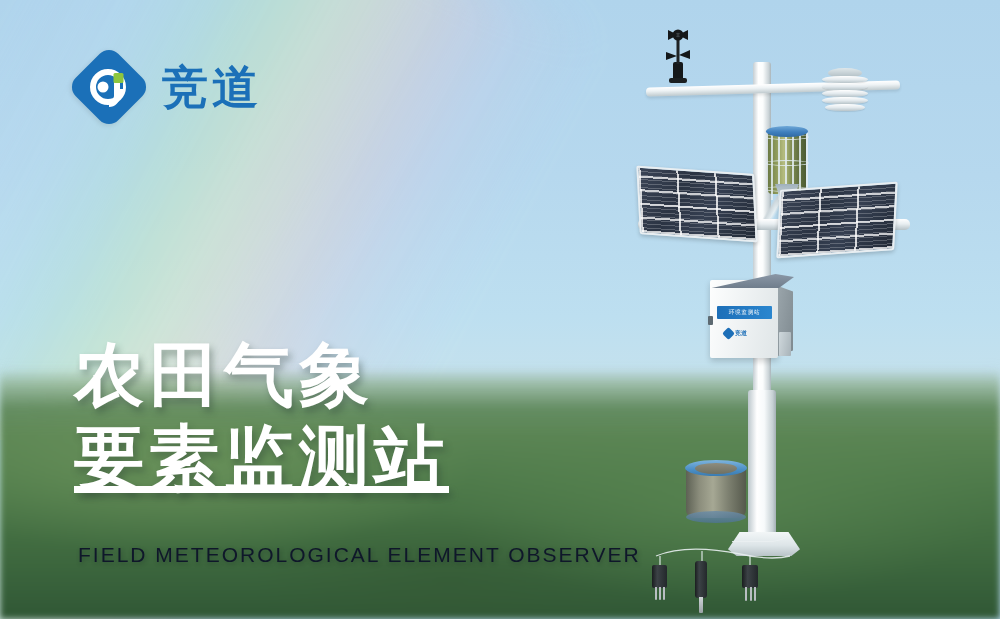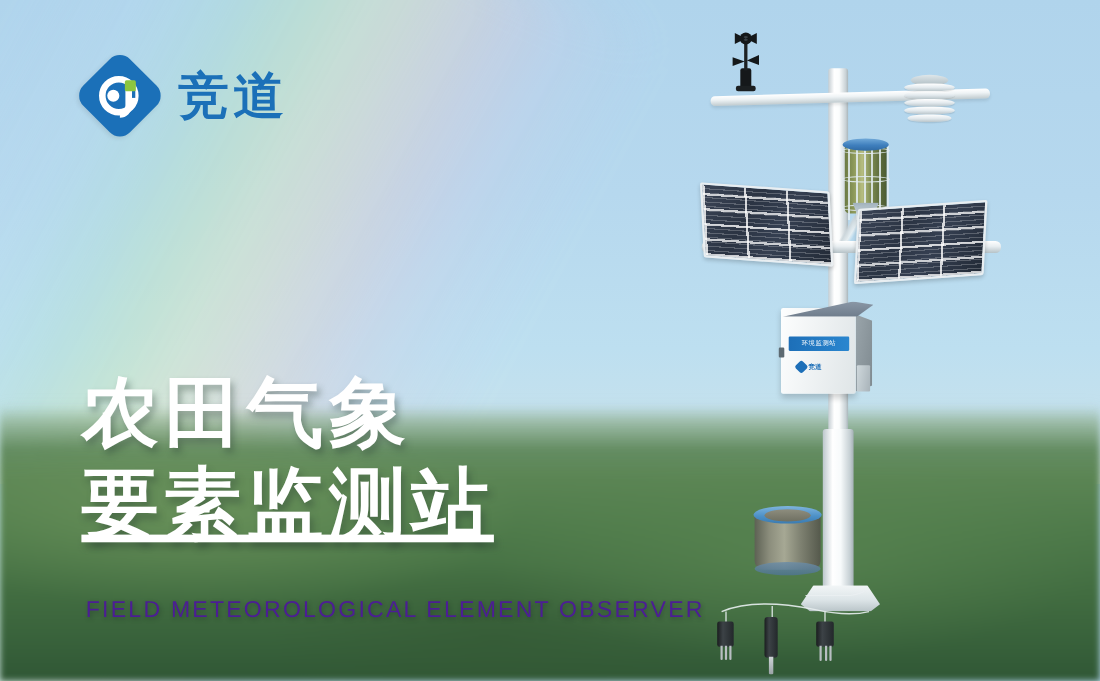--- a/index.html
+++ b/index.html
@@ -92,21 +92,21 @@
     color:#ffffff;
     font-size:70px; font-weight:bold; line-height:1.18;
     letter-spacing:5px;
     font-family:"DejaVu Sans","Liberation Sans",sans-serif;
     text-shadow:3px 5px 7px rgba(40,60,50,.38);
     white-space:nowrap;
   }
   .headline .line2 { display:block;text-decoration:underline; }
   .subtitle {
     position:absolute; left:78px; top:543px;
-    color:#4c1d95;
+    color:#0f172a;
     font-size:21px; letter-spacing:2.0px; font-weight:normal;
     text-shadow:1px 2px 4px rgba(30,50,40,.45);
     white-space:nowrap;
   }
 
   
   .station { position:absolute; left:600px; top:0; width:400px; height:619px; }
 
   .pole {
     position:absolute; left:153px; top:62px; width:18px; height:487px;

